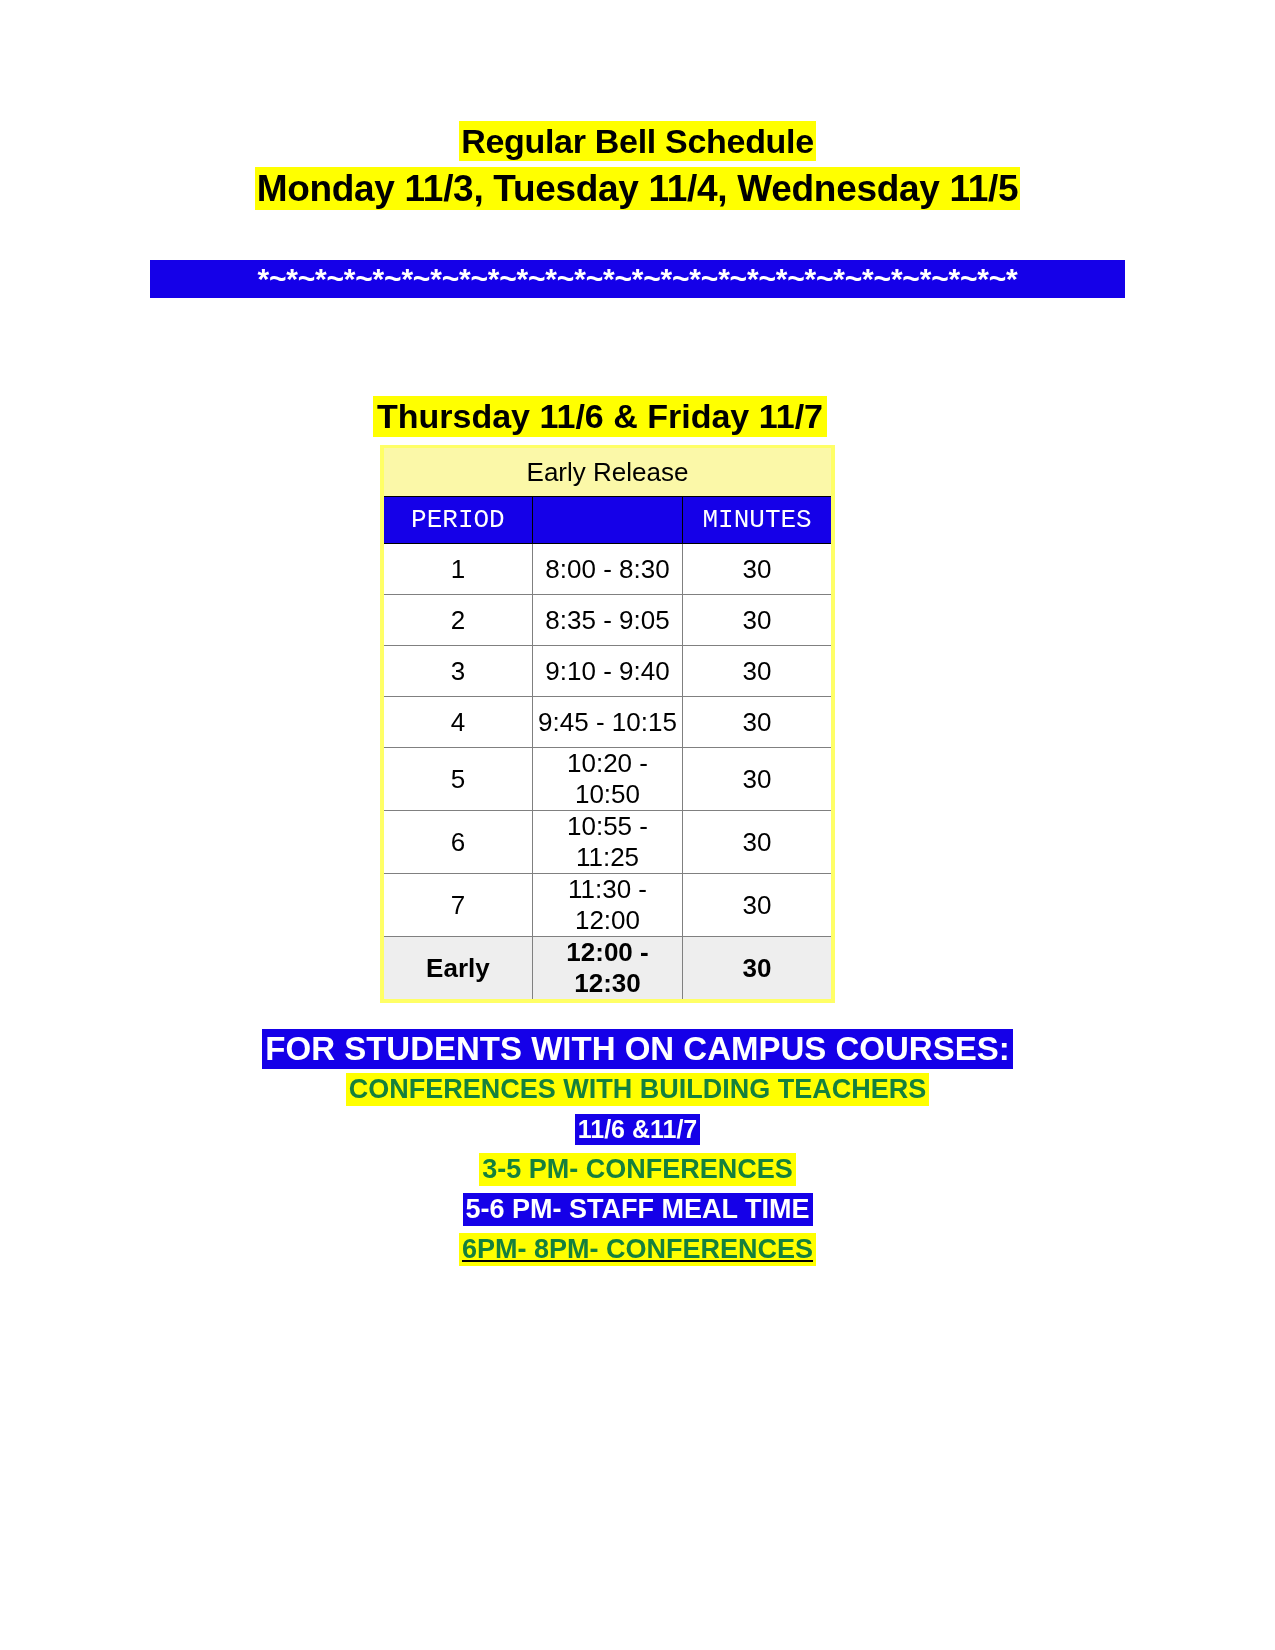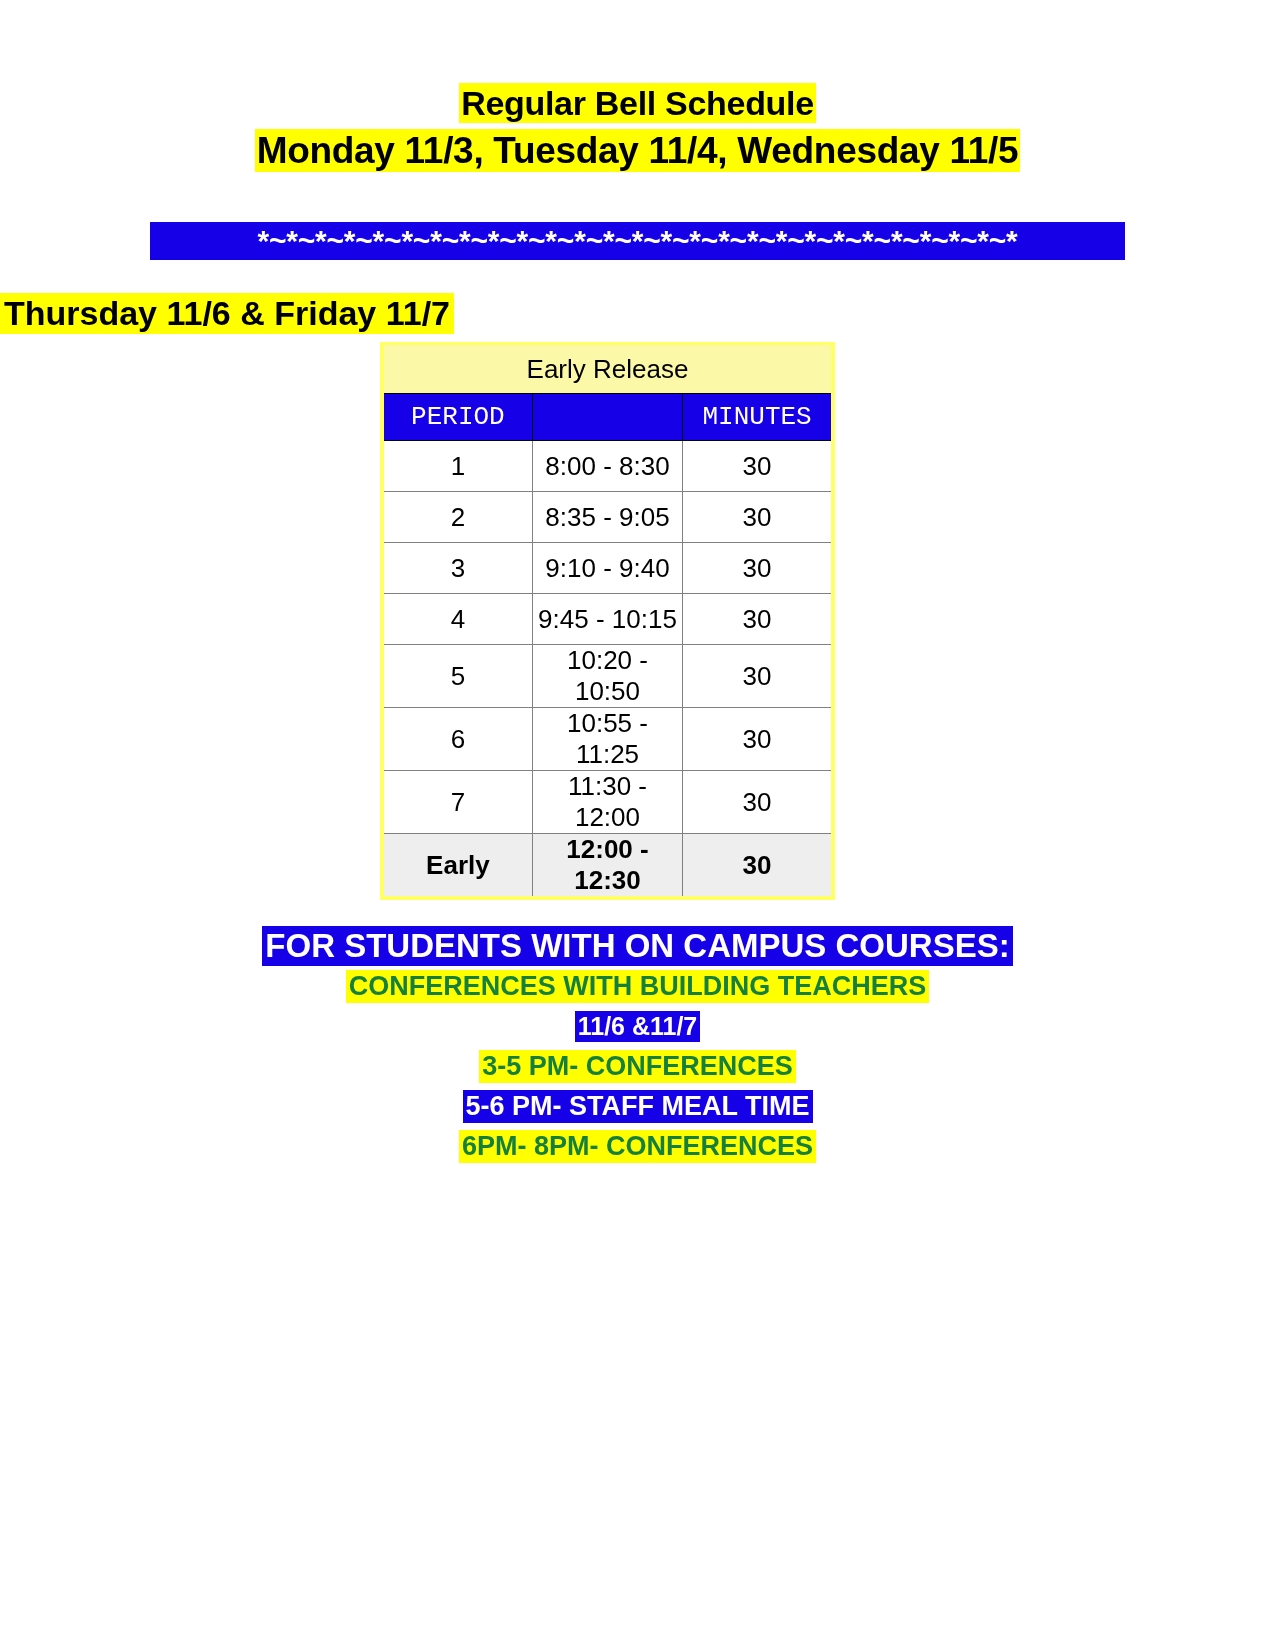--- a/index.html
+++ b/index.html
@@ -12,21 +12,21 @@
     height: 1650px;
     font-family: "Liberation Sans", sans-serif;
     color: #000000;
     position: relative;
     overflow: hidden;
   }
 
   
   .title-block {
     text-align: center;
-    padding-top: 80px;
+    padding-top: 118px;
   }
   .title-line {
     font-family: "Liberation Sans", sans-serif;
     font-weight: bold;
     font-size: 34px;
     line-height: 47px;
     letter-spacing: -0.3px;
     white-space: nowrap;
   }
   .title-line .hl {
@@ -55,21 +55,22 @@
     line-height: 38px;
     letter-spacing: -0.2px;
     text-align: center;
     white-space: nowrap;
     overflow: hidden;
     height: 38px;
   }
 
   
   .section-head {
-    margin-top: 32px;
+    margin-top: 97px;
+    padding-left: 373px;
     white-space: nowrap;
   }
   .section-head span {
     background: #ffff00;
     font-weight: bold;
     font-size: 34px;
     line-height: 42px;
     padding: 1px 4px 2px 4px;
   }
 
@@ -154,21 +155,21 @@
     -webkit-box-decoration-break: clone;
   }
   .hl-yellow { background: #ffff00; color: #15803d; }
   .hl-blue   { background: #1500e8; color: #ffffff; }
 
   .n1 { font-size: 33px; line-height: 42px; }
   .n2 { font-size: 27px; line-height: 38px; }
   .n3 { font-size: 25px; line-height: 38px; }
   .n4 { font-size: 27px; line-height: 38px; }
   .n5 { font-size: 27px; line-height: 38px; }
-  .n6 { font-size: 27px; line-height: 38px; }
+  .n6 { font-size: 27px; line-height: 38px; text-decoration: underline; }
 </style>
 </head>
 <body>
 
 <div class="title-block">
   <div class="title-line l1">
     <span class="hl">Regular Bell Schedule</span>
   </div>
   <div class="title-line l2">
     <span class="hl">Monday 11/3, Tuesday 11/4, Wednesday 11/5</span>

